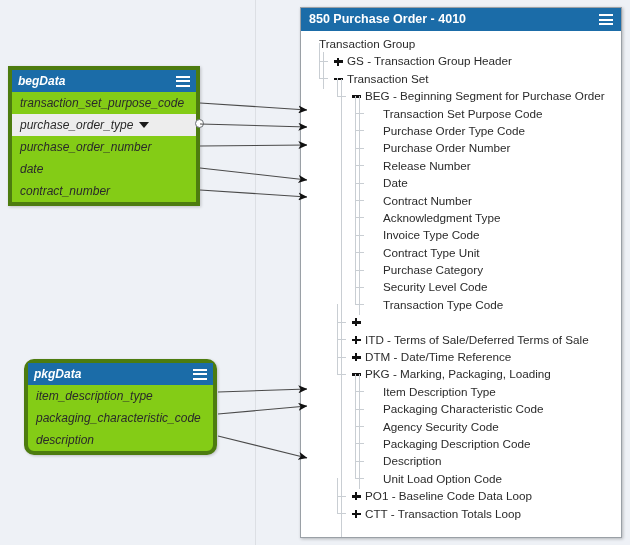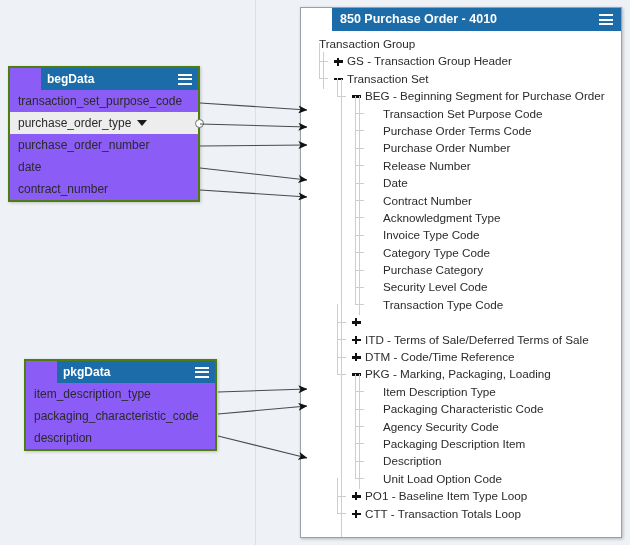--- a/index.html
+++ b/index.html
@@ -17,38 +17,38 @@
   }
   
   .gridline{
     position:absolute;top:0;bottom:0;width:1px;
     background:#dcdfe4;
   }
 
   
   .node{
     position:absolute;
-    background:#8b5cf6;
-    border:2px solid #4d7c0f;
+    background:#84cc16;
+    border:4px solid #4d7c0f;
     box-shadow:1px 1px 3px rgba(0,0,0,.20);
     box-sizing:border-box;
+    font-style:italic;
   }
   .node-header{
     background:#1b6ca8;
     color:#ffffff;
     font-weight:bold;
     font-size:12px;
     height:22px;
     line-height:22px;
     padding:0 6px;
     display:flex;
     align-items:center;
     justify-content:space-between;
     box-sizing:border-box;
-    margin-left:31px;
   }
   .node-header .title{letter-spacing:0px;}
   .hamburger{
     width:14px;height:11px;
     display:inline-block;
     position:relative;
   }
   .hamburger i{
     position:absolute;left:0;right:0;height:2px;background:#ffffff;display:block;
   }
@@ -182,21 +182,21 @@
       <div class="field-row">
         <span>date</span>
       </div>
       <div class="field-row">
         <span>contract_number</span>
       </div>
     </div>
   </div>
   <div class="port" style="left:195px;top:119px;"></div>
 
-  <div class="node" id="node-pkg" style="left:24px;top:359px;width:193px;">
+  <div class="node" id="node-pkg" style="left:24px;top:359px;width:193px;border-radius:10px;">
     <div class="node-header">
       <span class="title">pkgData</span>
       <span class="hamburger">
           <i></i>
           <i></i>
           <i></i>
         </span>
     </div>
     <div>
       <div class="field-row">
@@ -262,21 +262,21 @@
           <span class="toggle none"></span>
           <span class="rlabel">Transaction Set Purpose Code</span>
         </div>
         <div class="tree-row">
           <span class="spacer" style="width: 54px;"></span>
           <span class="elbow">
             <span class="v"></span>
             <span class="h"></span>
           </span>
           <span class="toggle none"></span>
-          <span class="rlabel">Purchase Order Terms Code</span>
+          <span class="rlabel">Purchase Order Type Code</span>
         </div>
         <div class="tree-row">
           <span class="spacer" style="width: 54px;"></span>
           <span class="elbow">
             <span class="v"></span>
             <span class="h"></span>
           </span>
           <span class="toggle none"></span>
           <span class="rlabel">Purchase Order Number</span>
         </div>
@@ -325,21 +325,21 @@
           <span class="toggle none"></span>
           <span class="rlabel">Invoice Type Code</span>
         </div>
         <div class="tree-row">
           <span class="spacer" style="width: 54px;"></span>
           <span class="elbow">
             <span class="v"></span>
             <span class="h"></span>
           </span>
           <span class="toggle none"></span>
-          <span class="rlabel">Category Type Code</span>
+          <span class="rlabel">Contract Type Unit</span>
         </div>
         <div class="tree-row">
           <span class="spacer" style="width: 54px;"></span>
           <span class="elbow">
             <span class="v"></span>
             <span class="h"></span>
           </span>
           <span class="toggle none"></span>
           <span class="rlabel">Purchase Category</span>
         </div>
@@ -378,21 +378,21 @@
           <span class="toggle plus"></span>
           <span class="rlabel">ITD - Terms of Sale/Deferred Terms of Sale</span>
         </div>
         <div class="tree-row">
           <span class="spacer" style="width: 36px;"></span>
           <span class="elbow">
             <span class="v"></span>
             <span class="h"></span>
           </span>
           <span class="toggle plus"></span>
-          <span class="rlabel">DTM - Code/Time Reference</span>
+          <span class="rlabel">DTM - Date/Time Reference</span>
         </div>
         <div class="tree-row">
           <span class="spacer" style="width: 36px;"></span>
           <span class="elbow">
             <span class="v"></span>
             <span class="h"></span>
           </span>
           <span class="toggle minus"></span>
           <span class="rlabel">PKG - Marking, Packaging, Loading</span>
         </div>
@@ -423,21 +423,21 @@
           <span class="toggle none"></span>
           <span class="rlabel">Agency Security Code</span>
         </div>
         <div class="tree-row">
           <span class="spacer" style="width: 54px;"></span>
           <span class="elbow">
             <span class="v"></span>
             <span class="h"></span>
           </span>
           <span class="toggle none"></span>
-          <span class="rlabel">Packaging Description Item</span>
+          <span class="rlabel">Packaging Description Code</span>
         </div>
         <div class="tree-row">
           <span class="spacer" style="width: 54px;"></span>
           <span class="elbow">
             <span class="v"></span>
             <span class="h"></span>
           </span>
           <span class="toggle none"></span>
           <span class="rlabel">Description</span>
         </div>
@@ -450,21 +450,21 @@
           <span class="toggle none"></span>
           <span class="rlabel">Unit Load Option Code</span>
         </div>
         <div class="tree-row">
           <span class="spacer" style="width: 36px;"></span>
           <span class="elbow">
             <span class="v"></span>
             <span class="h"></span>
           </span>
           <span class="toggle plus"></span>
-          <span class="rlabel">PO1 - Baseline Item Type Loop</span>
+          <span class="rlabel">PO1 - Baseline Code Data Loop</span>
         </div>
         <div class="tree-row">
           <span class="spacer" style="width: 36px;"></span>
           <span class="elbow">
             <span class="v"></span>
             <span class="h"></span>
           </span>
           <span class="toggle plus"></span>
           <span class="rlabel">CTT - Transaction Totals Loop</span>
         </div>

